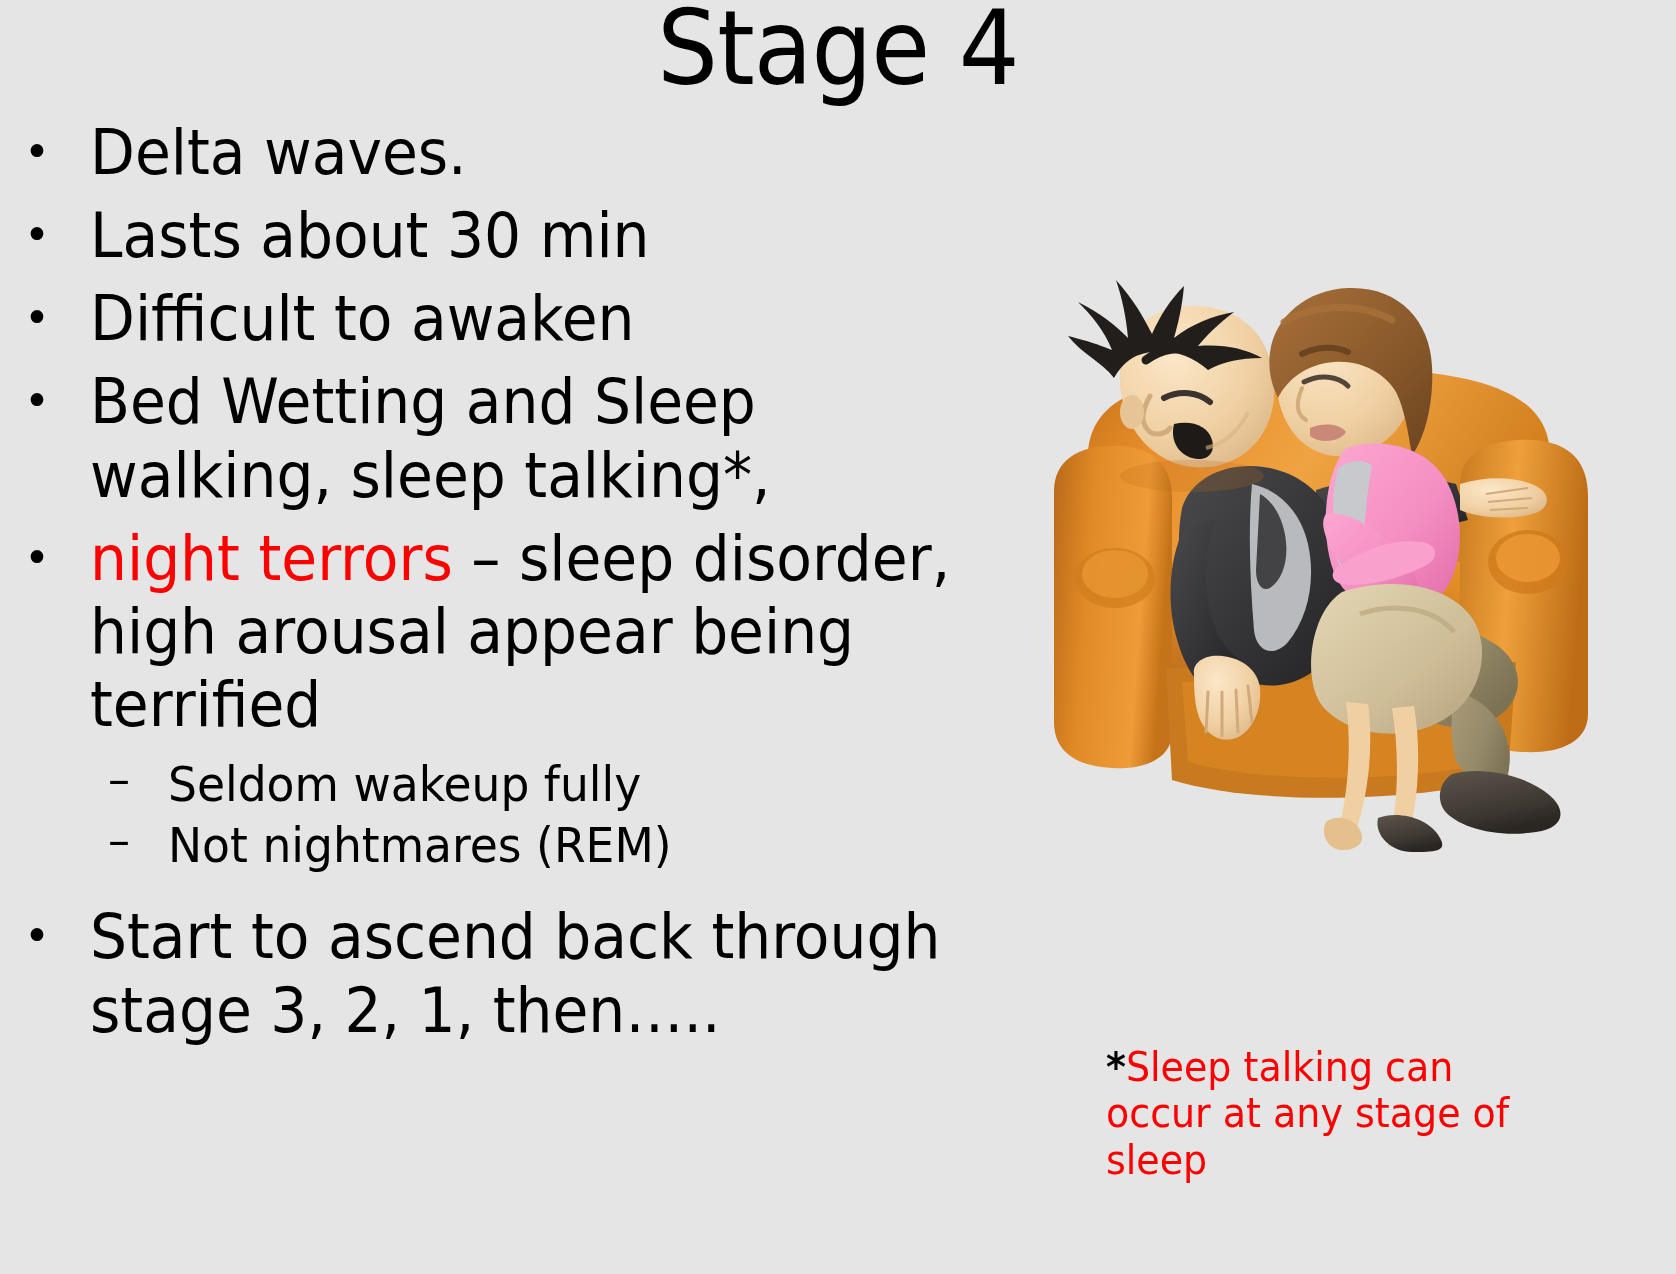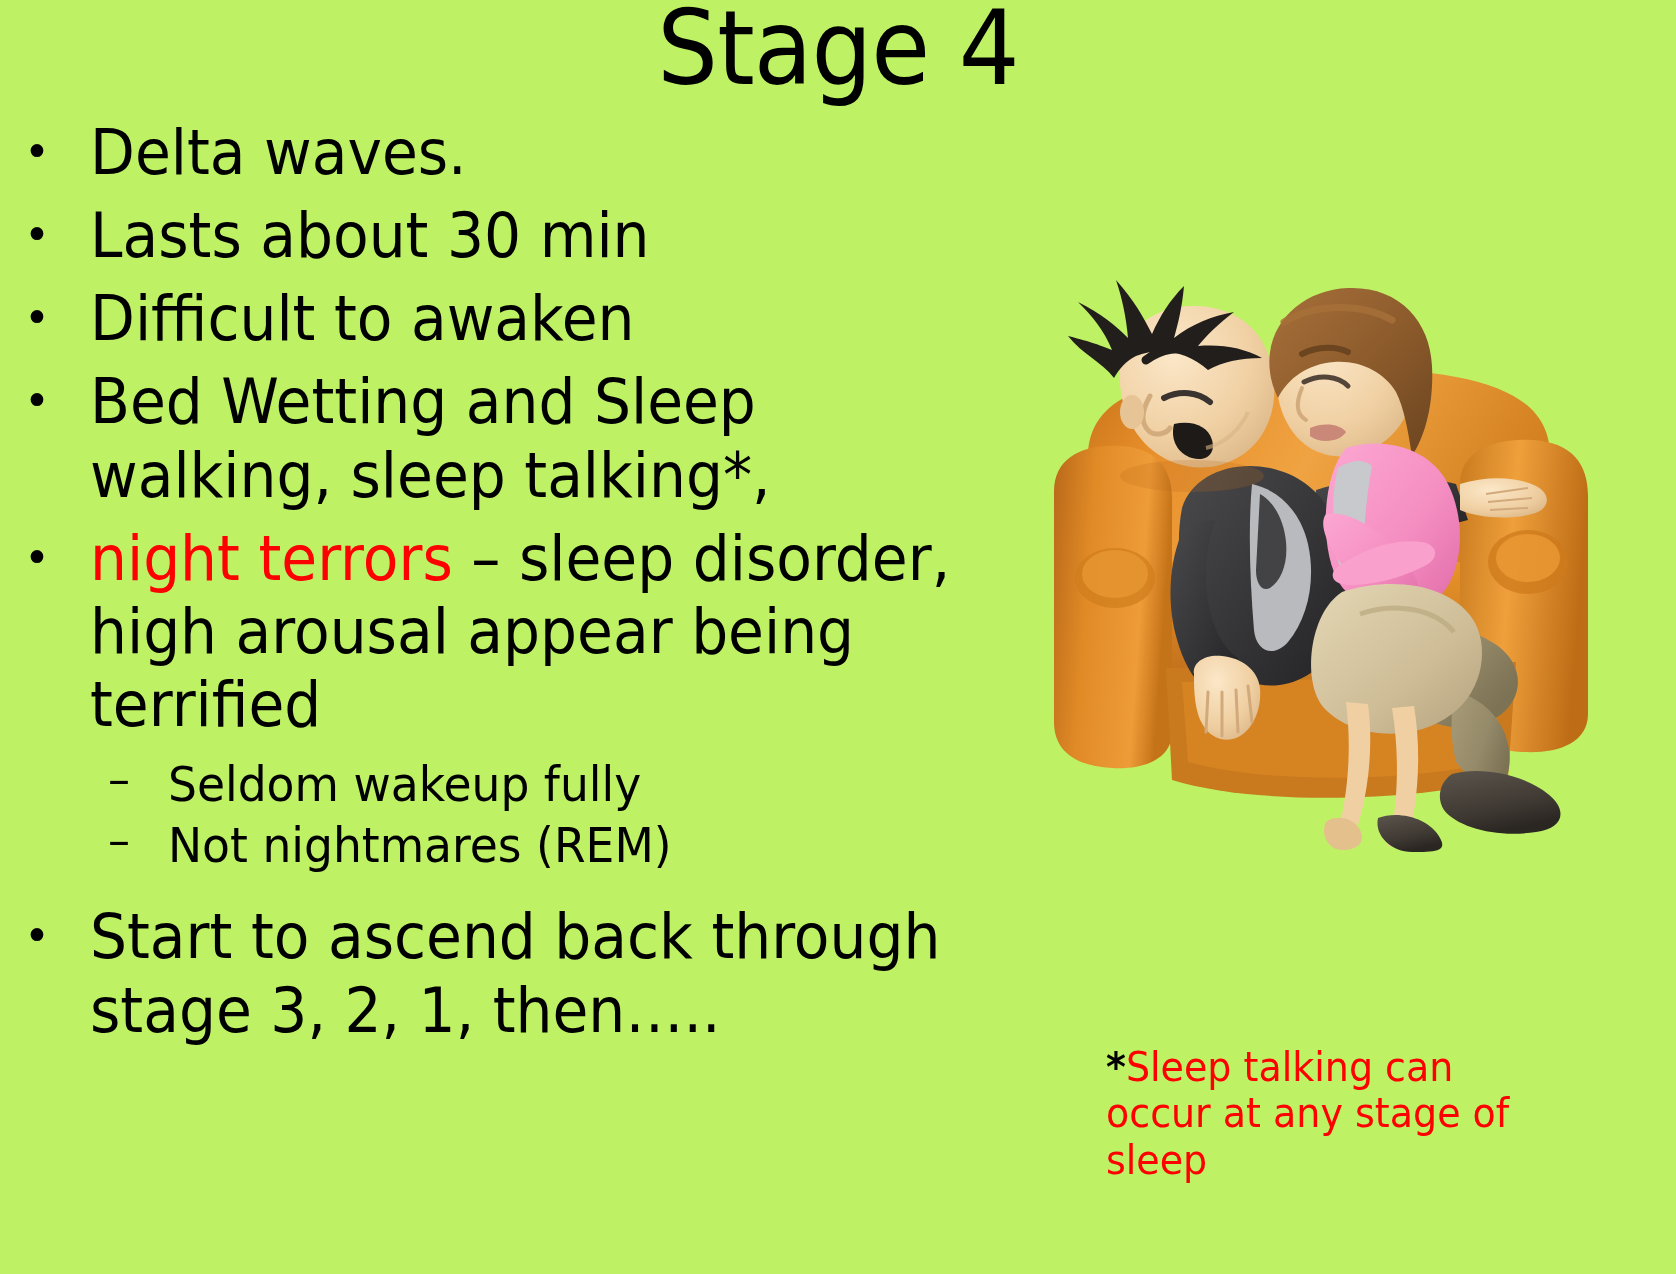--- a/index.html
+++ b/index.html
@@ -4,21 +4,21 @@
 <style>
   html, body {
     margin: 0;
     padding: 0;
     background: #ffffff;
   }
   #slide {
     position: relative;
     width: 1676px;
     height: 1274px;
-    background: #bef264;
+    background: #e5e5e5;
     overflow: hidden;
     font-family: "DejaVu Sans", sans-serif;
   }
 
   
   #slide-title {
     position: absolute;
     left: 0;
     top: -4px;
     width: 1676px;

